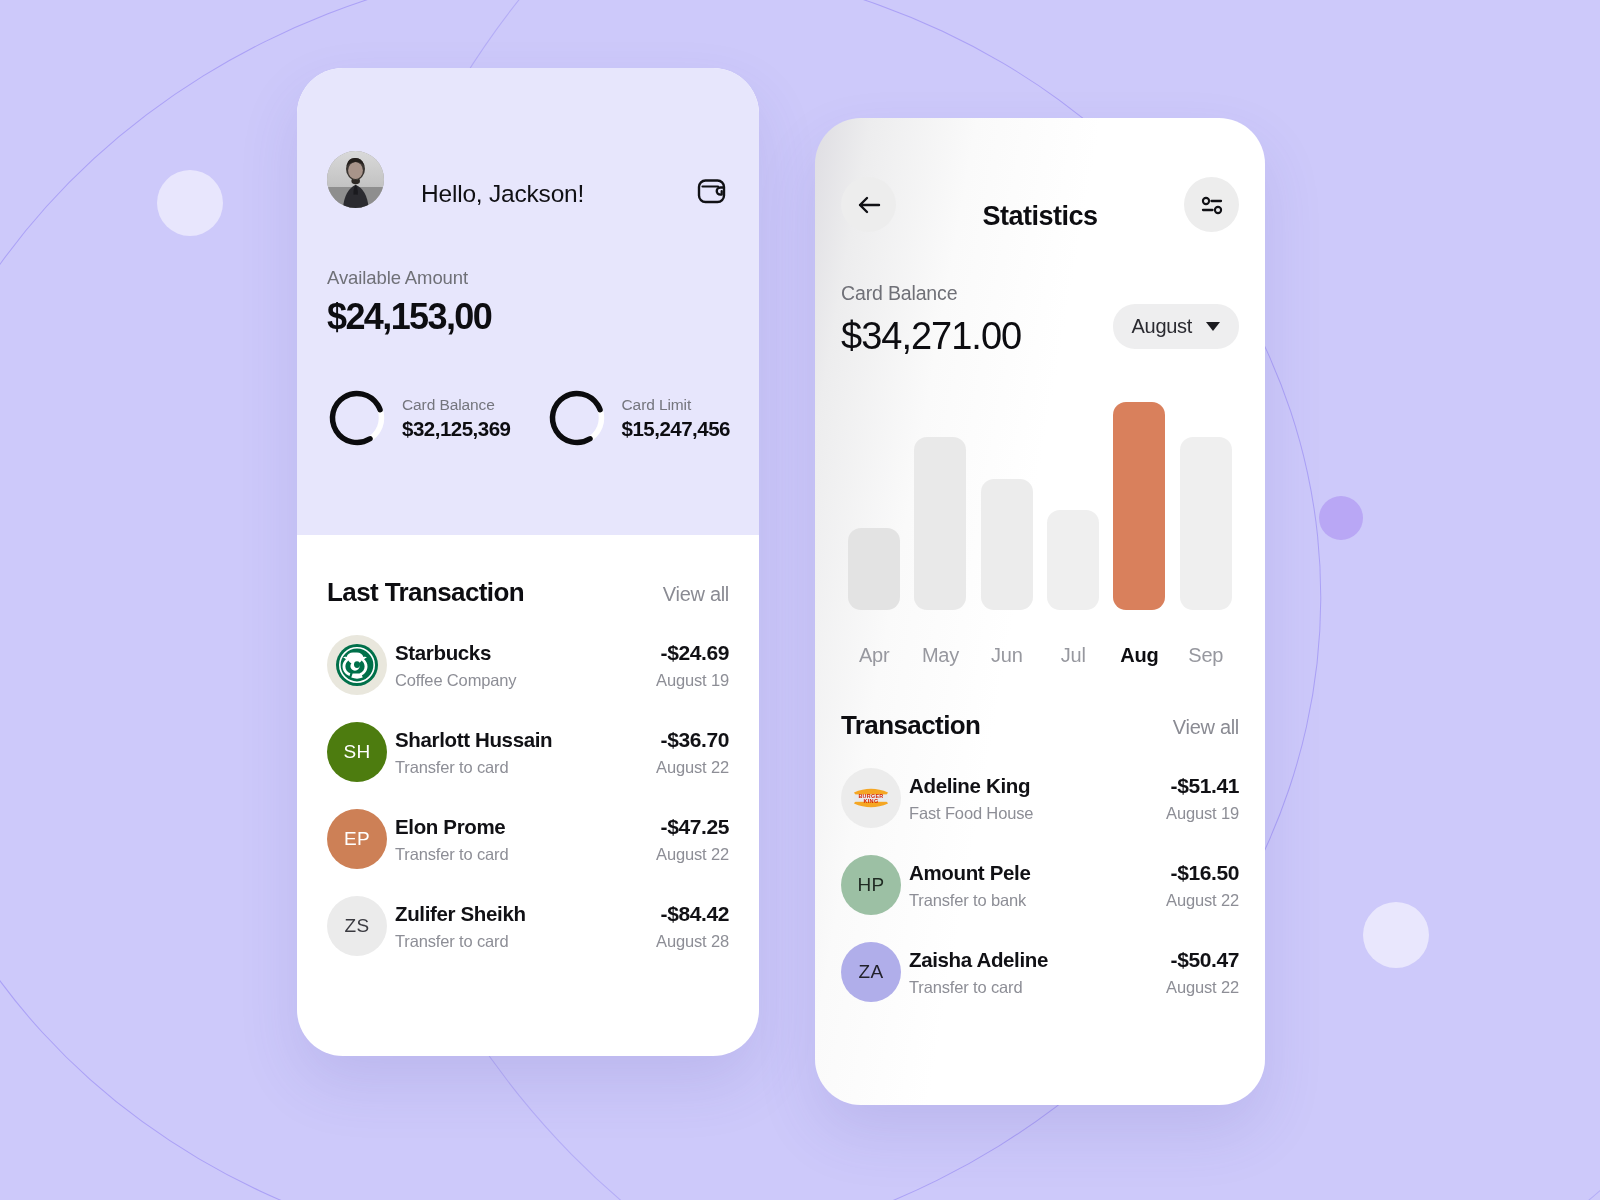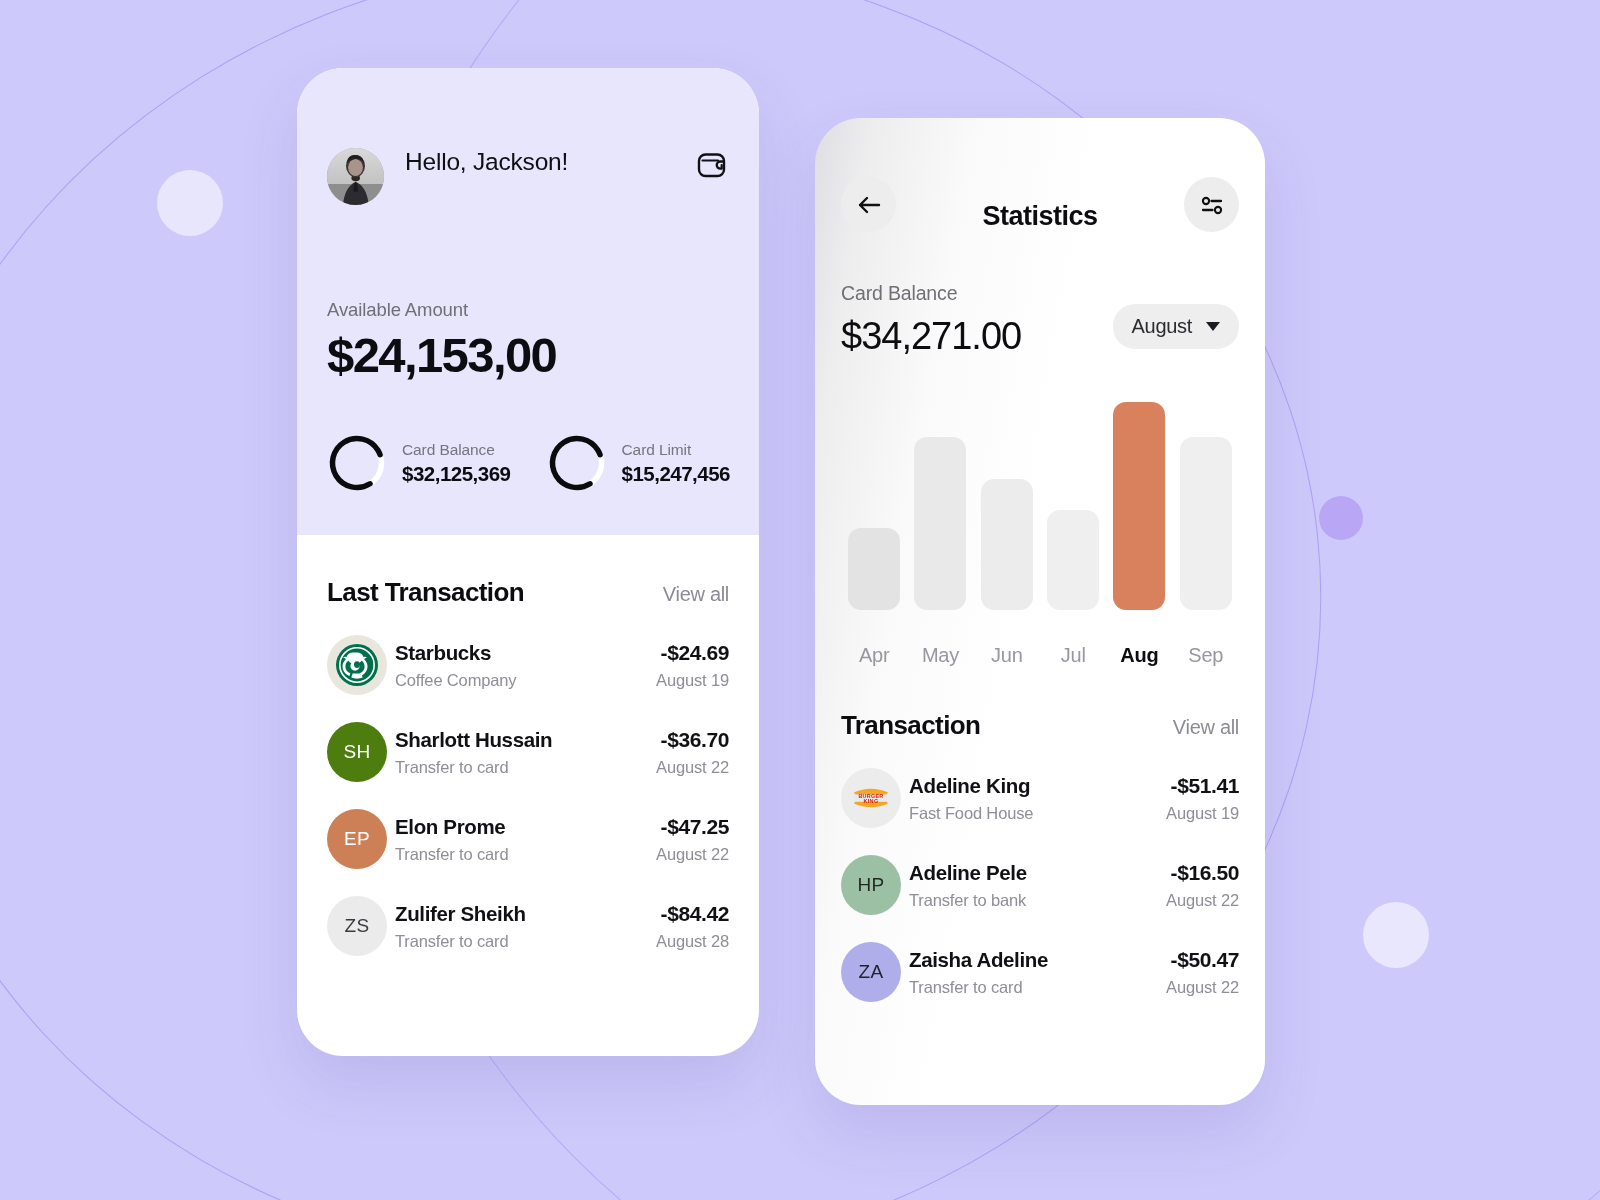--- a/index.html
+++ b/index.html
@@ -22,29 +22,29 @@
   
   .phone{position:absolute;border-radius:46px;overflow:hidden;}
   .phone1{left:297px;top:68px;width:462px;height:988px;background:#ffffff;
           box-shadow:0 28px 60px rgba(80,68,160,.13);}
   .phone2{left:815px;top:118px;width:450px;height:987px;
           background:linear-gradient(100deg,#dedde2 0%,#ededee 9%,#fafafa 26%,#ffffff 46%,#ffffff 100%);
           box-shadow:0 28px 60px rgba(80,68,160,.13);}
 
   
   .p1-top{background:#e7e6fc;padding:0 30px;height:467px;box-sizing:border-box;}
-  .p1-header{display:flex;align-items:flex-start;height:92px;padding-top:80px;}
+  .p1-header{display:flex;align-items:flex-end;height:92px;padding-top:48px;gap:16px;}
   .avatar-photo{width:57px;height:57px;border-radius:50%;flex:none;overflow:hidden;
       background:#9a9a9a;position:relative;}
   .avatar-photo svg{display:block;width:100%;height:100%;}
   .greeting{font-size:24.5px;color:#101014;margin-left:21px;letter-spacing:-.2px;}
   .wallet-btn{margin-left:auto;width:34px;height:34px;display:flex;align-items:center;justify-content:center;cursor:pointer;}
   .label-muted{font-size:18.5px;color:#6f7077;letter-spacing:-.1px;}
   .p1-amount-label{margin-top:59px;}
-  .p1-amount{font-size:49px;font-weight:bold;color:#0d0d11;letter-spacing:-1.6px;margin-top:10px;line-height:1;}
+  .p1-amount{font-size:36px;font-weight:bold;color:#0d0d11;letter-spacing:-1.6px;margin-top:10px;line-height:1;}
   .rings{display:flex;margin-top:53px;gap:36px;}
   .ring-item{display:flex;align-items:center;gap:15px;}
   .ring{width:60px;height:60px;flex:none;}
   .ring-txt .ring-cap{font-size:15.5px;color:#74757d;letter-spacing:-.1px;}
   .ring-txt .ring-val{font-size:20.5px;font-weight:bold;color:#0d0d11;letter-spacing:-.5px;margin-top:3px;}
 
   .p1-body{padding:0 30px;}
   .sec-head{display:flex;align-items:baseline;margin-top:42px;}
   .sec-title{font-size:26px;font-weight:bold;color:#0d0d11;letter-spacing:-.6px;}
   .sec-link{margin-left:auto;font-size:20px;color:#8a8b93;letter-spacing:-.3px;cursor:pointer;}
@@ -298,21 +298,21 @@
       </div>
       <div class="tx-right">
         <div class="tx-amt">-$51.41</div>
         <div class="tx-date">August 19</div>
       </div>
     </div>
 
     <div class="tx">
       <div class="tx-av" style="background:#9cc0a4;color:#1f2a22">HP</div>
       <div class="tx-mid">
-        <div class="tx-name">Adeline Pele</div>
+        <div class="tx-name">Amount Pele</div>
         <div class="tx-sub">Transfer to bank</div>
       </div>
       <div class="tx-right">
         <div class="tx-amt">-$16.50</div>
         <div class="tx-date">August 22</div>
       </div>
     </div>
 
     <div class="tx">
       <div class="tx-av" style="background:#b0aeea;color:#22222c">ZA</div>

